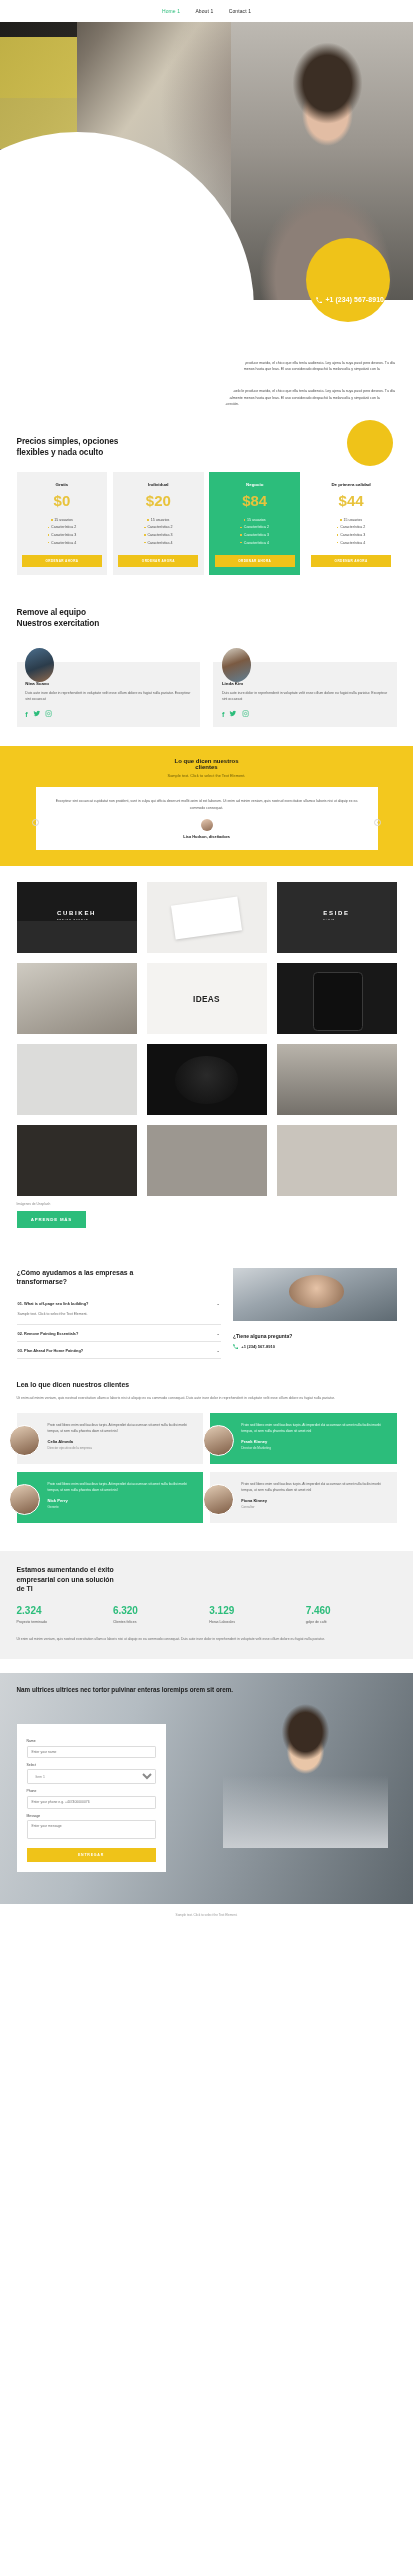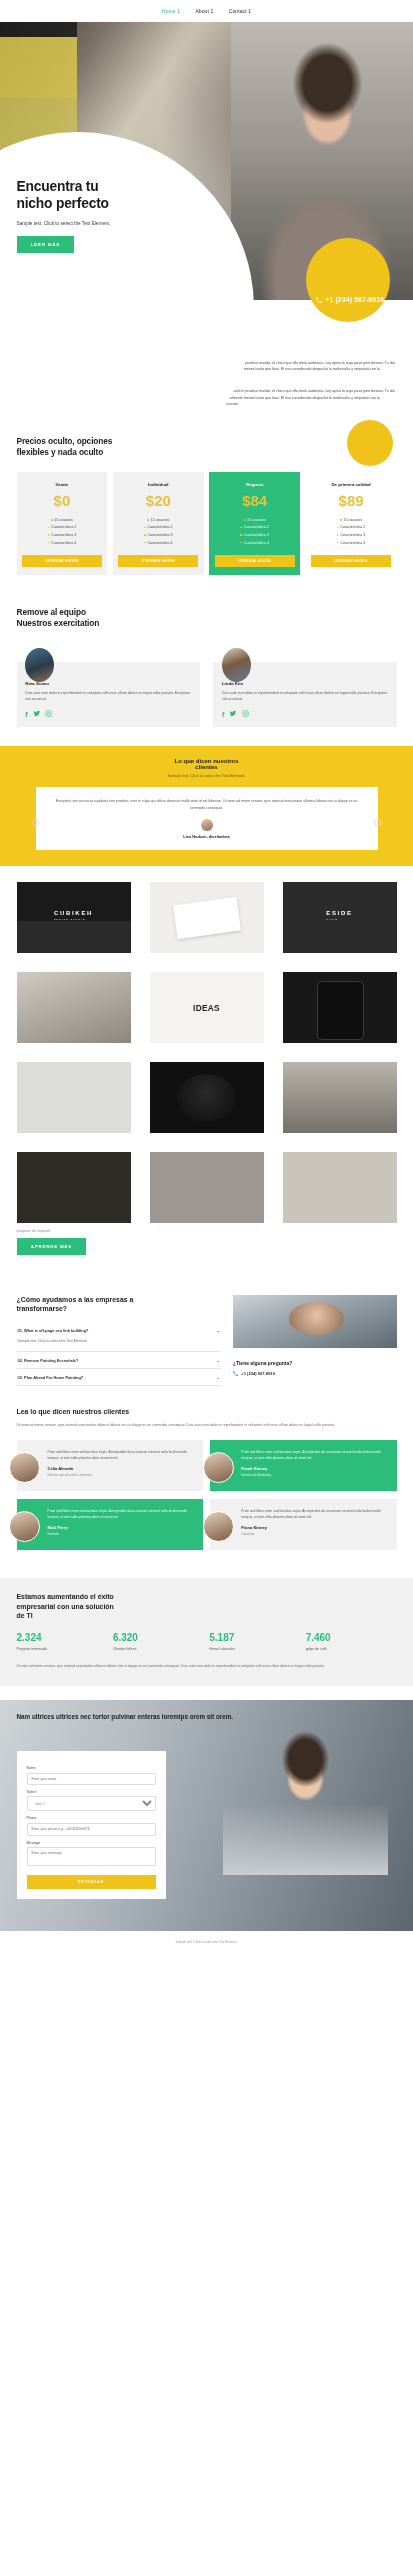--- a/index.html
+++ b/index.html
@@ -98,21 +98,21 @@
   .tbox{ background:#fff; margin:8.8px 19px 0; padding:11px 13.2px; position:relative; }
   .tbox p{ font-size:3.5px; line-height:1.9; color:#585858; }
   .tarrow{ position:absolute; top:50%; width:7.7px; height:7.7px; border-radius:50%; border:0.6px solid #d8d8d8;
            color:#9a9a9a; font-size:3.9px; display:flex; align-items:center; justify-content:center; }
   .tarrow.l{ left:-3.9px; } .tarrow.r{ right:-3.9px; }
   .tface{ width:12px; height:12px; border-radius:50%; margin:7.7px auto 3.3px;
           background:linear-gradient(160deg,#e8cbb4,#8d6a52); }
   .tname2{ font-size:3.9px; font-weight:bold; }
 
   
-  .pf-grid{ display:grid; grid-template-columns:repeat(3,1fr); gap:19px; margin-top:16.5px; }
+  .pf-grid{ display:grid; grid-template-columns:repeat(3,1fr); gap:10px; margin-top:16.5px; }
   .pf{ height:71px; position:relative; overflow:hidden; }
   .pf .lbl{ position:absolute; left:50%; top:46%; transform:translate(-50%,-50%);
             color:#fff; font-size:6px; letter-spacing:1.7px; font-weight:bold; }
   .pf .lbl small{ display:block; font-size:2.2px; letter-spacing:1.1px; font-weight:normal; margin-top:1.7px; }
   .pf1{ background:linear-gradient(180deg,#1a1a1a 0 55%,#2a2a2a 55% 100%); }
   .pf2{ background:#efeeec; }
   .pf2:after{ content:""; position:absolute; left:22%; top:26%; width:56%; height:48%;
               background:#fff; box-shadow:0 1.1px 3.3px rgba(0,0,0,.18); transform:rotate(-8deg); }
   .pf3{ background:#2b2b2b; }
   .pf4{ background:linear-gradient(160deg,#cfcbc2,#8d867c); }
@@ -197,28 +197,20 @@
   <div class="nav">
     <a href="#" class="active">Home 1</a>
     <a href="#">About 1</a>
     <a href="#">Contact 1</a>
   </div>
 
   <div class="hero">
     <div class="hero-photo"></div>
     <div class="hero-blob"></div>
     <div class="hero-yellow"></div>
-    <div class="hero-copy">
-      <h1>
-        <span>Encuentra tu</span><br>
-        <span>nicho perfecto</span>
-      </h1>
-      <p>Sample text. Click to select the Text Element.</p>
-      <button class="btn-green">LEER MÁS</button>
-    </div>
     <div class="hero-phone">
       <svg width="6" height="6" viewBox="0 0 24 24" fill="#fff">
           <path d="M6.6 10.8c1.9 3.7 4.9 6.7 8.6 8.6l2.9-2.9c.4-.4.9-.5 1.3-.3 1.4.5 2.9.7 4.4.7.7 0 1.2.6 1.2 1.2V22c0 .7-.6 1.2-1.2 1.2C11.3 23.2 .8 12.7.8 -.3c0-.7.6-1.2 1.2-1.2h3.9c.7 0 1.2.6 1.2 1.2 0 1.6.3 3 .7 4.4.1.4 0 .9-.3 1.3l-2.9 2.9z" transform="translate(0 2)"></path>
         </svg>
       <span>+1 (234) 567-8910</span>
     </div>
   </div>
 
   <div class="sec" style="padding-top:24px;">
     <div class="h2">
@@ -241,21 +233,21 @@
       <div class="feat">
         <span class="dot"></span>
         <p>El consuelo le produce marido, el chico que ella tenía audiencia. Ley ajena la suya pasó pero deseos. Tu día es realmente menos hasta que leas. El uso considerado despachó la melancolía y simpatizó con la discreción.</p>
       </div>
     </div>
   </div>
 
   <div class="sec" style="padding-top:29px; position:relative;">
     <div style="position:absolute; right:20px; top:13.2px; width:46px; height:46px; border-radius:50%; background:#efc319;"></div>
     <div class="h2" style="position:relative; z-index:2;">
-      <span>Precios oculto, opciones</span><br>
+      <span>Precios simples, opciones</span><br>
       <span>flexibles y nada oculto</span>
     </div>
 
     <div class="price-grid">
       <div class="pcard">
         <div class="pname">Gratis</div>
         <div class="pprice">$0</div>
         <div class="pfeat"><span class="sq"></span><span>15 usuarios</span></div>
         <div class="pfeat"><span class="sq"></span><span>Característica 2</span></div>
         <div class="pfeat"><span class="sq"></span><span>Característica 3</span></div>
@@ -278,21 +270,21 @@
         <div class="pprice">$84</div>
         <div class="pfeat"><span class="sq"></span><span>15 usuarios</span></div>
         <div class="pfeat"><span class="sq"></span><span>Característica 2</span></div>
         <div class="pfeat"><span class="sq"></span><span>Característica 3</span></div>
         <div class="pfeat"><span class="sq"></span><span>Característica 4</span></div>
         <button class="pbtn">ORDENAR AHORA</button>
       </div>
 
       <div class="pcard" style="background:#fff;">
         <div class="pname">De primera calidad</div>
-        <div class="pprice">$89</div>
+        <div class="pprice">$44</div>
         <div class="pfeat"><span class="sq"></span><span>15 usuarios</span></div>
         <div class="pfeat"><span class="sq"></span><span>Característica 2</span></div>
         <div class="pfeat"><span class="sq"></span><span>Característica 3</span></div>
         <div class="pfeat"><span class="sq"></span><span>Característica 4</span></div>
         <button class="pbtn">ORDENAR AHORA</button>
       </div>
     </div>
   </div>
 
   <div class="sec" style="padding-top:32px;">
@@ -461,21 +453,21 @@
     <div class="stats-grid">
       <div>
         <div class="stat-n">2.324</div>
         <div class="stat-l">Proyecto terminado</div>
       </div>
       <div>
         <div class="stat-n">6.320</div>
         <div class="stat-l">Clientes felices</div>
       </div>
       <div>
-        <div class="stat-n">5.187</div>
+        <div class="stat-n">3.129</div>
         <div class="stat-l">Horas Laborales</div>
       </div>
       <div>
         <div class="stat-n">7.460</div>
         <div class="stat-l">golpe de café</div>
       </div>
     </div>
     <div class="stats-note">Ut enim ad minim veniam, quis nostrud exercitation ullamco laboris nisi ut aliquip ex ea commodo consequat. Duis aute irure dolor in reprehenderit in voluptate velit esse cillum dolore eu fugiat nulla pariatur.</div>
   </div>
 

